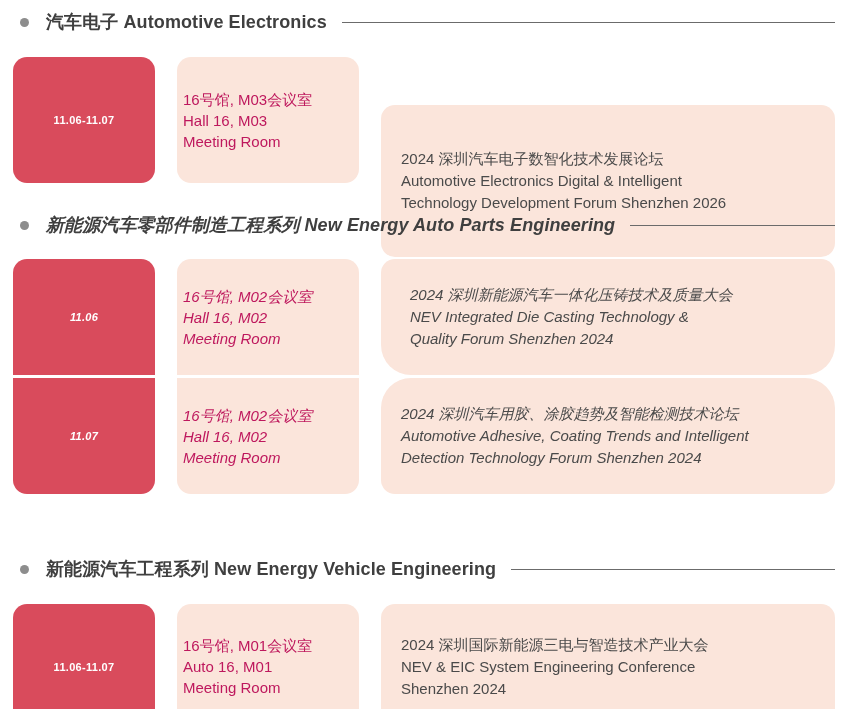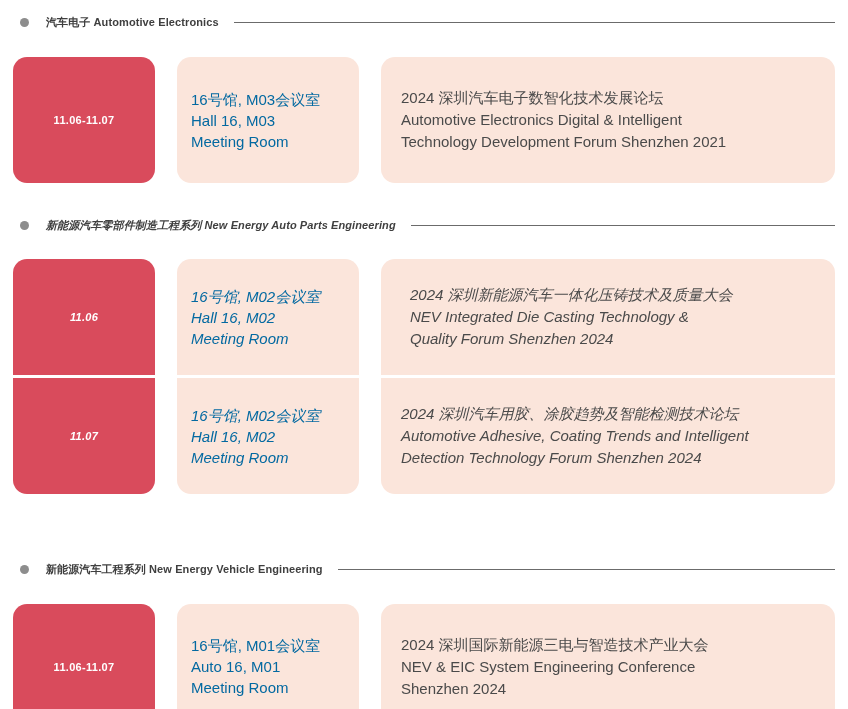--- a/index.html
+++ b/index.html
@@ -34,21 +34,21 @@
   }
   .section-bullet {
     width: 9px;
     height: 9px;
     border-radius: 50%;
     background: #8d8d8d;
     flex: 0 0 auto;
     margin-right: 17px;
   }
   .section-title {
-    font-size: 11px;
+    font-size: 18px;
     font-weight: bold;
     color: #3f3f3f;
     white-space: nowrap;
     letter-spacing: 0.1px;
     flex: 0 0 auto;
   }
   .section-rule {
     flex: 1 1 auto;
     height: 1px;
     background: #6b6b6b;
@@ -95,33 +95,34 @@
     background: #d94b5c;
     color: #ffffff;
     font-size: 11px;
     font-weight: bold;
     text-align: center;
     align-items: center;
     letter-spacing: 0.3px;
   }
   .cell-venue {
     background: #fbe5db;
-    color: #0369a1;
+    color: #be185d;
     font-size: 15px;
     line-height: 21px;
-    padding-left: 14px;
+    padding-left: 6px;
     padding-right: 10px;
   }
   .cell-title {
     background: #fbe5db;
     color: #4a4a4a;
     font-size: 15px;
     line-height: 22px;
     padding-left: 20px;
     padding-right: 16px;
+    border-radius: 30px;
   }
   .cell-line {
     display: block;
     white-space: nowrap;
   }
 </style>
 </head>
 <body>
 
 <div class="schedule">
@@ -138,24 +139,24 @@
           </div>
         </div>
         <div class="col col-venue">
           <div class="cell cell-venue" style="height: 126px;">
             <span class="cell-line">16号馆, M03会议室</span>
             <span class="cell-line">Hall 16, M03</span>
             <span class="cell-line">Meeting Room</span>
           </div>
         </div>
         <div class="col col-title">
-          <div class="cell cell-title" style="height: 126px;">
+          <div class="cell cell-title" style="height: 152px; margin-top: 48px;">
             <span class="cell-line">2024 深圳汽车电子数智化技术发展论坛</span>
             <span class="cell-line">Automotive Electronics Digital &amp; Intelligent</span>
-            <span class="cell-line">Technology Development Forum Shenzhen 2021</span>
+            <span class="cell-line">Technology Development Forum Shenzhen 2026</span>
           </div>
         </div>
       </div>
     </div>
     <div class="section" style="position: absolute; left: 0px; top: 210px; width: 848px; font-style: italic;">
       <div class="section-header">
         <span class="section-bullet"></span>
         <span class="section-title">新能源汽车零部件制造工程系列 New Energy Auto Parts Engineering</span>
         <span class="section-rule"></span>
       </div>

